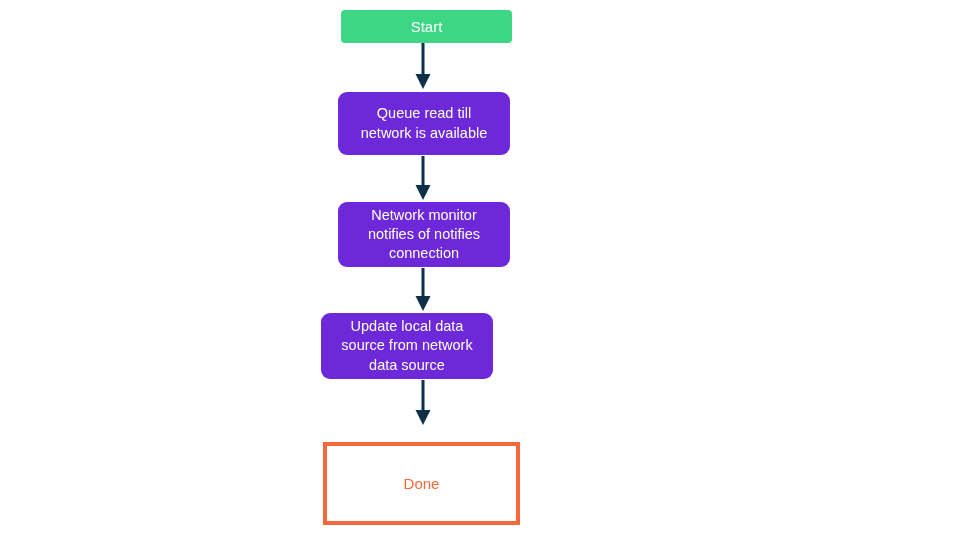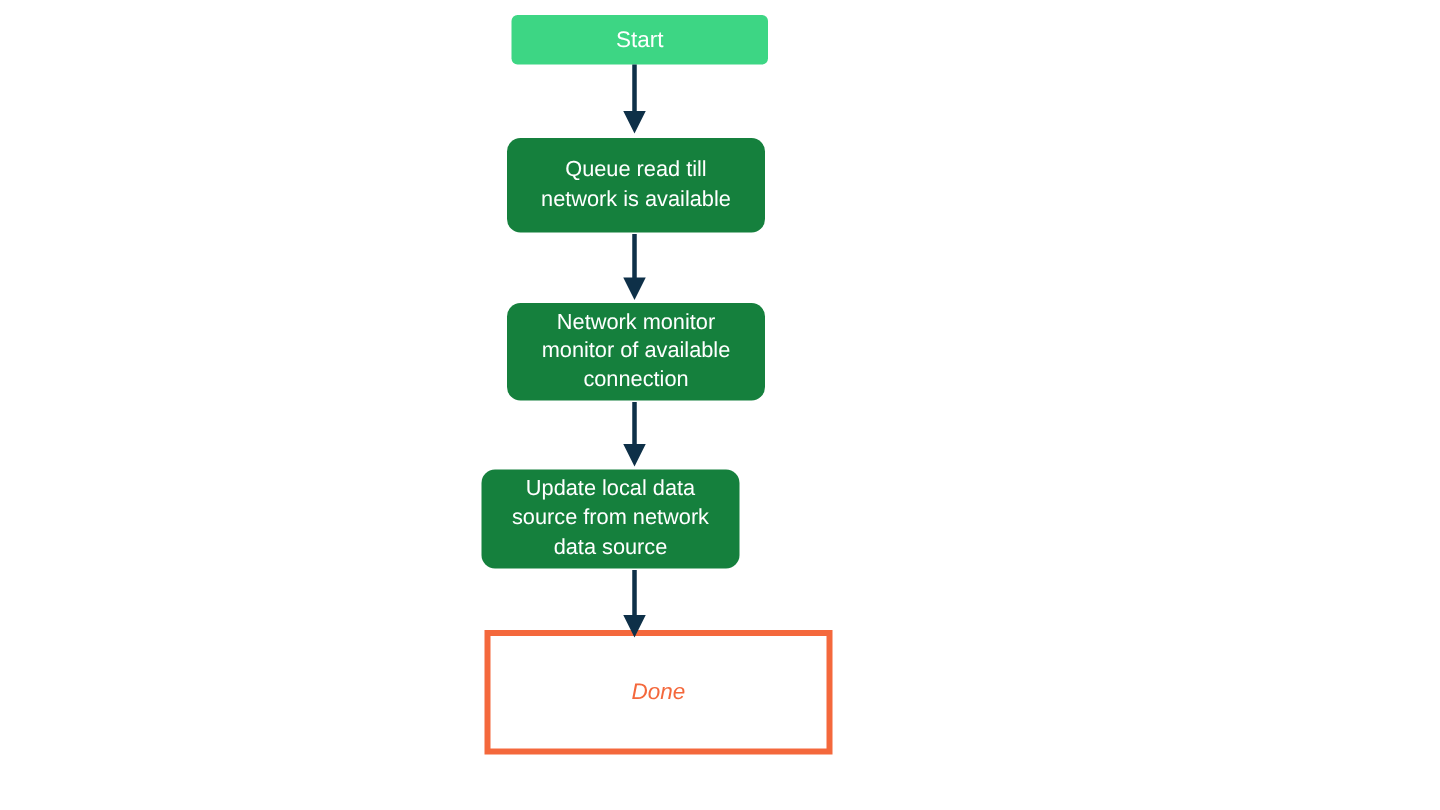--- a/index.html
+++ b/index.html
@@ -37,21 +37,21 @@
   
   .node--start {
     background: #3DD684;
     color: #ffffff;
     border-radius: 4px;
     font-size: 15px;
   }
 
   
   .node--process {
-    background: #15803d;
+    background: #6d28d9;
     color: #ffffff;
     border-radius: 9px;
     font-size: 14.5px;
     padding: 2px 8px;
   }
 
   
   .node--done {
     background: #ffffff;
     color: #F4683C;
@@ -75,31 +75,31 @@
     <span>Start</span>
   </div>
 
   <div class="node node--process" style="left: 314px; top: 92px; width: 172px; height: 63px;">
     <span>Queue read till
 network is available</span>
   </div>
 
   <div class="node node--process" style="left: 314px; top: 202px; width: 172px; height: 65px;">
     <span>Network monitor
-monitor of available
+notifies of notifies
 connection</span>
   </div>
 
   <div class="node node--process" style="left: 297px; top: 313px; width: 172px; height: 66px;">
     <span>Update local data
 source from network
 data source</span>
   </div>
 
-  <div class="node node--done" style="left: 299px; top: 420px; width: 232px; height: 83px; font-style: italic;">
+  <div class="node node--done" style="left: 299px; top: 442px; width: 197px; height: 83px;">
     <span>Done</span>
   </div>
 
   <div id="edge-layer">
       <svg class="arrow" width="20" height="46" viewBox="0 0 20 46" style="left: 389px; top: 43px;">
         <rect x="8.5" y="0" width="3" height="33" fill="#0E3048"></rect>
         <polygon points="2.5,31 17.5,31 10,46" fill="#0E3048"></polygon>
       </svg>
       <svg class="arrow" width="20" height="44" viewBox="0 0 20 44" style="left: 389px; top: 156px;">
         <rect x="8.5" y="0" width="3" height="31" fill="#0E3048"></rect>

